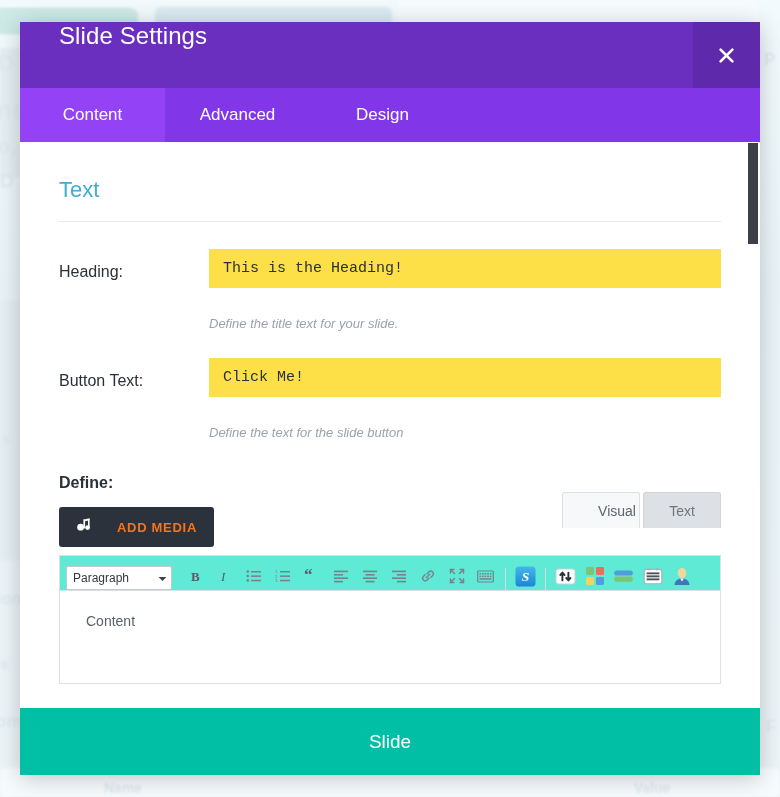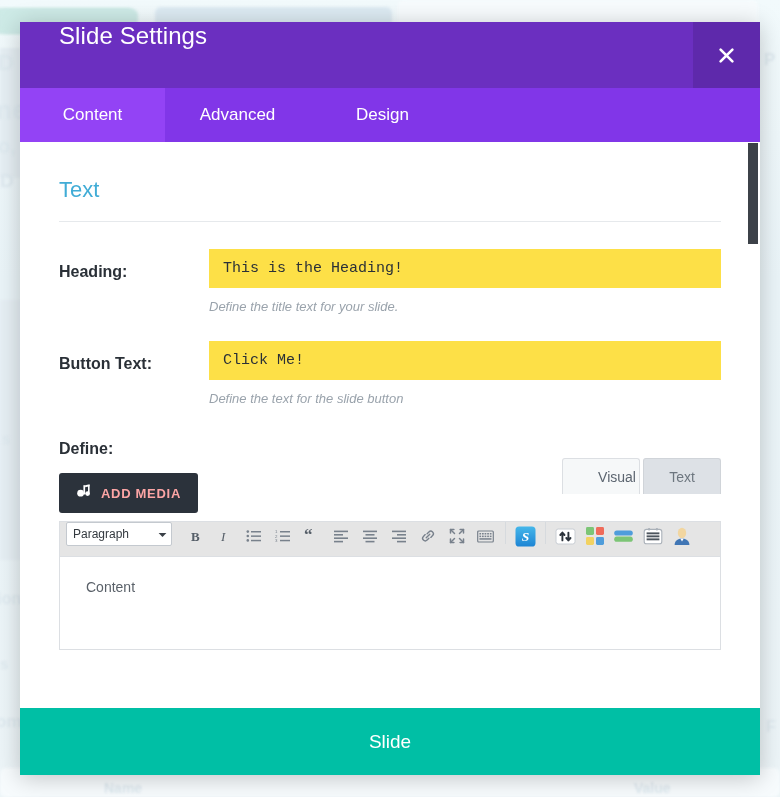--- a/index.html
+++ b/index.html
@@ -157,67 +157,67 @@
 
   
   .field-row {
     display: flex;
     padding-top: 27px;
   }
   .field-label {
     width: 150px;
     flex: 0 0 150px;
     font-size: 16px;
-    font-weight: bold;
+    font-weight: normal;
     color: #2a3037;
     padding-top: 14px;
   }
   .field-control { flex: 1 1 auto; }
 
   .text-input {
     width: 100%;
     height: 39px;
     background: #fde047;
     border: none;
     outline: none;
     padding: 0 14px;
     font-size: 15px;
     color: #2a3037;
     font-family: Liberation Mono, monospace;
   }
   .field-desc {
     font-size: 13px;
     font-style: italic;
     color: #9aa3ac;
-    padding-top: 11px;
+    padding-top: 28px;
   }
 
   
   .content-block { padding-top: 34px; position: relative; }
   .content-label {
     font-size: 16px;
     font-weight: bold;
     color: #2a3037;
   }
 
   #add-media {
     margin-top: 15px;
     height: 40px;
     padding: 0 17px;
     background: #2b323b;
-    color: #fca5a5;
+    color: #f97316;
     border: none;
     border-radius: 3px;
     font-size: 13px;
     font-weight: bold;
     letter-spacing: .7px;
     cursor: pointer;
     display: inline-flex;
     align-items: center;
-    gap: 9px;
+    gap: 25px;
     font-family: "Liberation Sans", sans-serif;
   }
 
   
   #editor-tabs {
     position: absolute;
     right: 0;
     top: 52px;
     display: flex;
     align-items: flex-end;
@@ -239,24 +239,24 @@
   .ed-tab.inactive { background: #dde1e6; color: #6d767f; border-color: #d0d4d9; }
 
   
   #editor {
     margin-top: 8px;
     border: 1px solid #dcdfe3;
     background: #ffffff;
   }
   #editor-toolbar {
     height: 35px;
-    background: #e5e5e5;
+    background: #5eead4;
     border-bottom: 1px solid #dcdfe3;
     display: flex;
-    align-items: flex-start;
+    align-items: flex-end;
     padding: 0 6px;
     gap: 0px;
   }
   #para-select {
     height: 24px;
     width: 106px;
     background: #ffffff;
     border: 1px solid #c4c9cf;
     border-radius: 2px;
     font-size: 12px;

